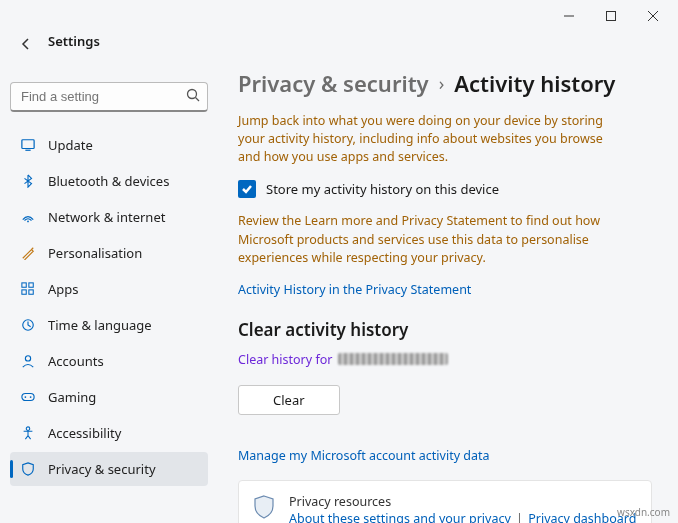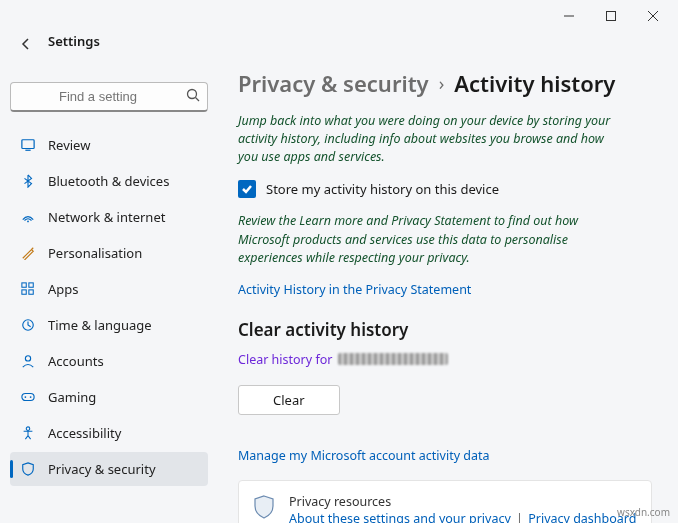--- a/index.html
+++ b/index.html
@@ -7,33 +7,33 @@
   .window { width: 100%; height: 100%; display: flex; flex-direction: column; background: #f5f6f8; }
   .titlebar { height: 32px; display: flex; align-items: center; justify-content: flex-end; padding-right: 4px; }
   .win-btn { width: 42px; height: 28px; display: flex; align-items: center; justify-content: center; color: #333; }
   .win-btn svg { width: 10px; height: 10px; }
   .header { display: flex; align-items: flex-start; padding: 0 14px; height: 32px; gap: 10px; }
   .back-btn { width: 24px; height: 24px; display: flex; align-items: center; justify-content: center; }
   .header-title { font-size: 13px; font-weight: 600; }
   .body { flex: 1; display: flex; overflow: hidden; }
   .sidebar { width: 214px; padding: 12px 6px 12px 10px; display: flex; flex-direction: column; gap: 2px; }
   .search { position: relative; margin: 6px 0 14px 0; }
-  .search input { width: 100%; height: 30px; border: 1px solid #bbb; border-bottom: 2px solid #888; border-radius: 4px; padding: 0 32px 0 10px; font-size: 13px; background: #fdfdfd; outline: none; text-align: center; }
+  .search input { width: 100%; height: 30px; border: 1px solid #bbb; border-bottom: 2px solid #888; border-radius: 4px; padding: 0 32px 0 10px; font-size: 13px; background: #fdfdfd; outline: none; }
   .search .mag { position: absolute; right: 8px; top: 50%; transform: translateY(-50%); color: #666; }
   .nav-item { display: flex; align-items: center; gap: 12px; height: 34px; padding: 0 10px; border-radius: 4px; font-size: 13px; color: #222; cursor: default; }
   .nav-item.active { background: #e2e5e9; position: relative; }
   .nav-item.active::before { content:""; position:absolute; left:0; top:8px; bottom:8px; width:3px; background:#0067c0; border-radius:2px; }
   .nav-icon { width:16px; height:16px; display:flex; align-items:center; justify-content:center; }
   .ic { width:14px; height:14px; display:inline-block; }
   .content { flex:1; padding: 4px 26px 0 24px; overflow-y:auto; }
   .crumb { display:flex; align-items:center; gap:10px; margin-bottom: 14px; }
   .crumb-a { font-size: 22px; font-weight:600; color:#6d6d6d; }
   .crumb-sep { font-size:18px; color:#6d6d6d; }
   .crumb-b { font-size:22px; font-weight:600; color:#1a1a1a; }
-  .desc { font-size:12.5px; color:#14532d; line-height:1.45; margin-bottom:14px; max-width:380px;font-style:italic; }
+  .desc { font-size:12.5px; color:#a16207; line-height:1.45; margin-bottom:14px; max-width:380px; }
   .check-row { display:flex; align-items:center; gap:10px; margin-bottom:14px; }
   .checkbox { width:18px; height:18px; background:#0067c0; border-radius:2px; display:flex; align-items:center; justify-content:center; }
   .checkbox svg { width:12px; height:12px; stroke:#fff; stroke-width:2.5; fill:none; }
   .link { color:#0060b9; font-size:12.5px; cursor:pointer; }
   .section-h { font-size:17px; font-weight:600; margin:20px 0 10px 0; }
   .sub { font-size:12.5px; color:#6d28d9; margin-bottom:17px; display:flex; align-items:center; gap:6px;}
   .blur { display:inline-block; width:110px; height:12px; background: repeating-linear-gradient(90deg,#999 0 3px,#ccc 3px 6px); filter: blur(1px); border-radius:2px;}
   .clear-btn { display:inline-block; padding:5px 34px; border:1px solid #c8c8c8; background:#fff; border-radius:3px; font-size:13px; margin-bottom:32px; cursor:pointer; }
   .card { border:1px solid #e4e4e4; background:#fff; border-radius:4px; padding:12px 14px 8px 14px; display:flex; gap:14px; align-items:flex-start; margin-top:16px;}
   .card-icon { margin-top:2px; }
@@ -86,21 +86,21 @@
         </span>
       </div>
 
       <div class="nav-item">
         <span class="nav-icon">
             <svg class="ic" viewBox="0 0 16 16">
               <rect x="1" y="2" width="14" height="10" rx="1" fill="none" stroke="#0067c0" stroke-width="1.4"></rect>
               <line x1="5" y1="14" x2="11" y2="14" stroke="#0067c0" stroke-width="1.4"></line>
             </svg>
           </span>
-        <span>Review</span>
+        <span>Update</span>
       </div>
       <div class="nav-item">
         <span class="nav-icon">
             <svg class="ic" viewBox="0 0 16 16">
               <path d="M8 1 L12 5 L4 11 M4 5 L12 11 L8 15 L8 1" fill="none" stroke="#0067c0" stroke-width="1.3"></path>
             </svg>
           </span>
         <span>Bluetooth &amp; devices</span>
       </div>
       <div class="nav-item">

